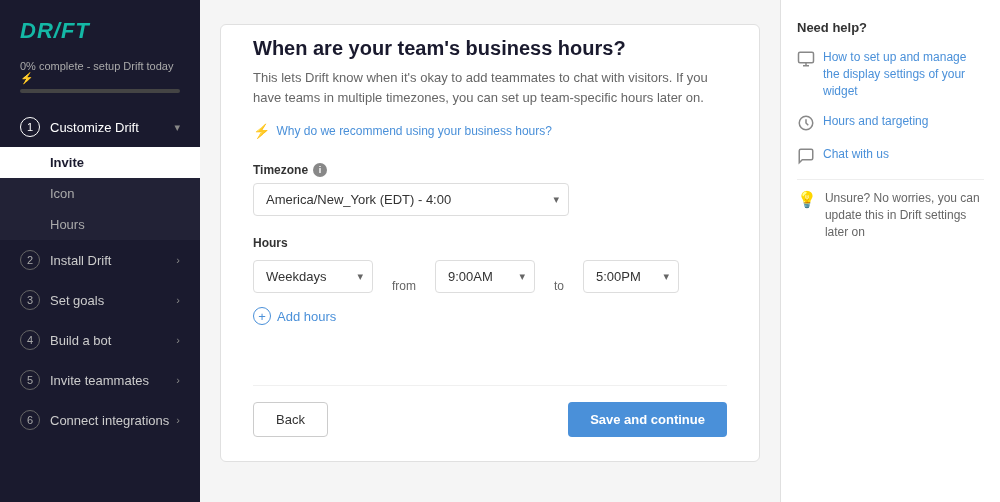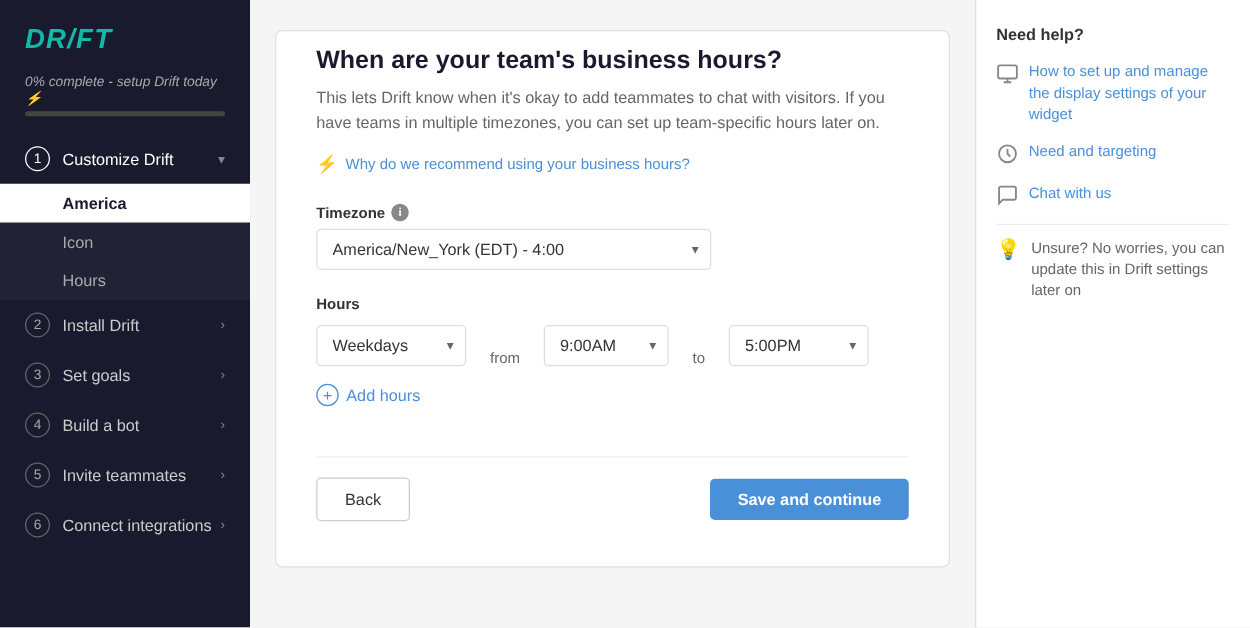--- a/index.html
+++ b/index.html
@@ -20,21 +20,20 @@
     }
     .logo-text {
       font-size: 22px;
       font-weight: 800;
       letter-spacing: 1px;
       color: #14b8a6;
       font-style: italic;
     }
     .sidebar-progress {
       padding: 4px 20px 14px;
-      font-style: italic;
     }
     .progress-label {
       font-size: 11px;
       color: #aaa;
       margin-bottom: 4px;
     }
     .progress-bar-bg {
       background: #444;
       border-radius: 3px;
       height: 4px;
@@ -207,22 +206,21 @@
       width: 18px; height: 18px;
       border: 1.5px solid #4a90d9;
       border-radius: 50%;
       display: flex; align-items: center; justify-content: center;
       font-size: 13px;
       line-height: 1;
     }
     .card-footer {
       display: flex;
       justify-content: space-between;
-      align-items: center;
-      margin-top: 40px;
+      margin-top: 60px;
       padding-top: 16px;
       border-top: 1px solid #f0f0f0;
     }
     .btn-back {
       background: #fff;
       border: 1px solid #ccc;
       border-radius: 4px;
       padding: 9px 22px;
       font-size: 13px;
       cursor: pointer;
@@ -305,21 +303,21 @@
     </div>
   </div>
   <div class="sidebar-nav">
 
     <div class="nav-item active">
       <span class="num">1</span>
       <span>Customize Drift</span>
       <span class="chevron">▾</span>
     </div>
     <div class="sub-nav">
-      <div class="sub-nav-item active">America</div>
+      <div class="sub-nav-item active">Invite</div>
       <div class="sub-nav-item">Icon</div>
       <div class="sub-nav-item">Hours</div>
     </div>
 
     <div class="nav-item">
       <span class="num">2</span>
       <span>Install Drift</span>
       <span class="chevron">›</span>
     </div>
 
@@ -385,21 +383,21 @@
 
         <div class="select-wrapper">
           <select class="form-select" style="width:100px;">
             <option>9:00AM</option>
           </select>
           <span class="select-arrow">▾</span>
         </div>
         <span class="hours-label-text">to</span>
 
         <div class="select-wrapper">
-          <select class="form-select" style="width:112px;">
+          <select class="form-select" style="width:96px;">
             <option>5:00PM</option>
           </select>
           <span class="select-arrow">▾</span>
         </div>
       </div>
       <button class="add-hours-btn">
         <span class="plus-circle">+</span>
         <span>Add hours</span>
       </button>
     </div>
@@ -421,21 +419,21 @@
       <line x1="12" y1="17" x2="12" y2="21"></line>
     </svg>
     <span class="help-item-text">How to set up and manage the display settings of your widget</span>
   </div>
 
   <div class="help-item">
     <svg class="help-item-icon" viewBox="0 0 24 24" fill="none" stroke="currentColor" stroke-width="2">
       <circle cx="12" cy="12" r="9"></circle>
       <polyline points="12 7 12 12 15 15"></polyline>
     </svg>
-    <span class="help-item-text">Need and targeting</span>
+    <span class="help-item-text">Hours and targeting</span>
   </div>
 
   <div class="help-item">
     <svg class="help-item-icon" viewBox="0 0 24 24" fill="none" stroke="currentColor" stroke-width="2">
       <path d="M21 15a2 2 0 0 1-2 2H7l-4 4V5a2 2 0 0 1 2-2h14a2 2 0 0 1 2 2z"></path>
     </svg>
     <span class="help-item-text">Chat with us</span>
   </div>
 
   <hr class="help-divider">

